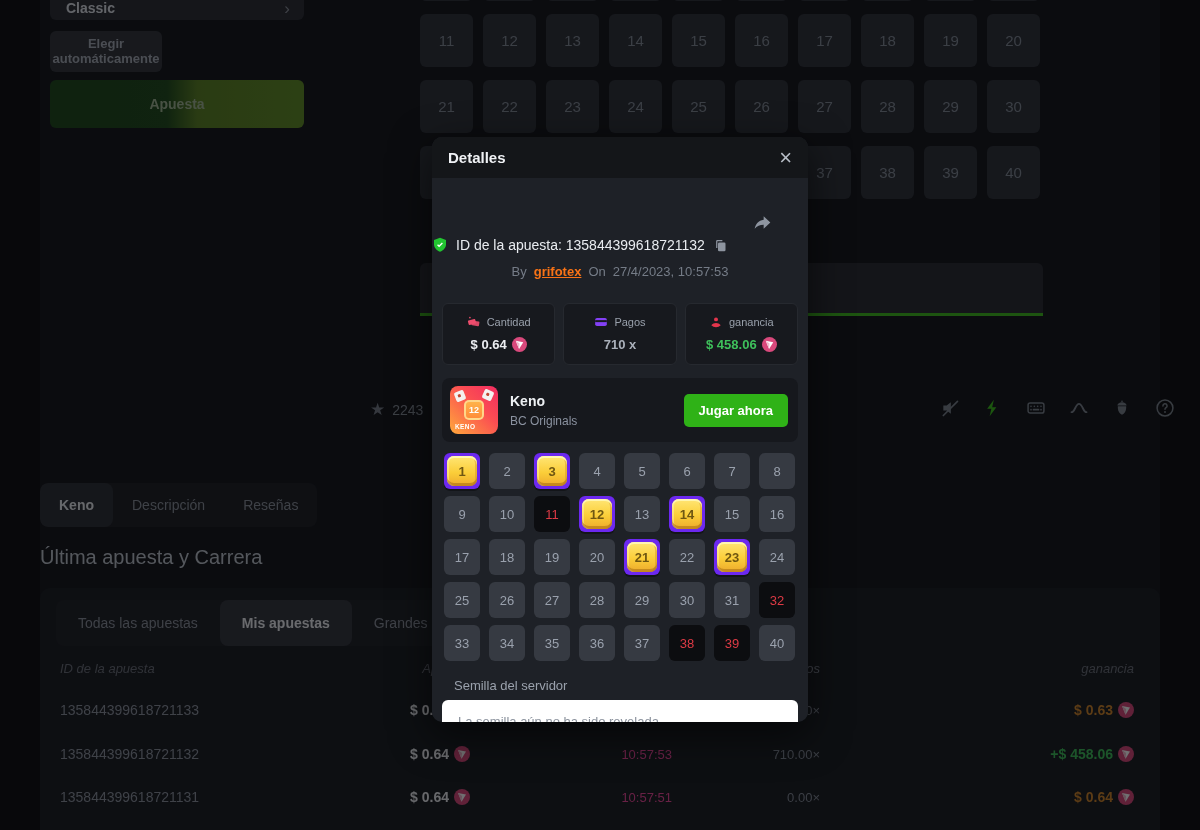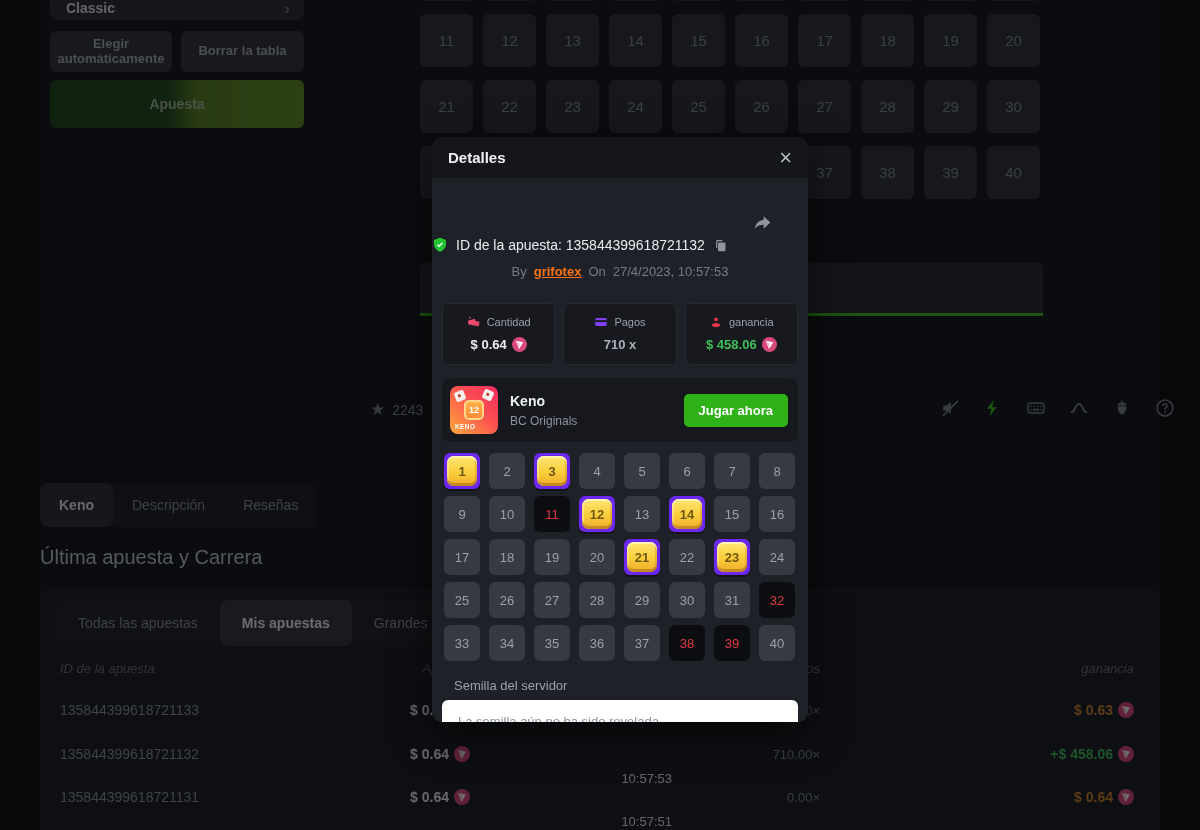--- a/index.html
+++ b/index.html
@@ -6,21 +6,21 @@
   html,body { width:1200px; height:830px; overflow:hidden; background:#0f1013;
     font-family:"Liberation Sans", sans-serif; }
   .root { position:relative; width:1200px; height:830px; background:#0f1013; overflow:hidden; }
   .content-bg { position:absolute; left:40px; top:0; width:1120px; height:830px; background:#15181d; }
 
   
   .select-box { position:absolute; left:50px; top:-18px; width:254px; height:38px; background:#2c2f36; border-radius:6px; display:flex; align-items:flex-end; justify-content:space-between; padding:0 14px 4px 16px; }
   .select-box .lbl { color:#dfe3ea; font-size:14px; font-weight:bold; }
   .select-box .chev { color:#8b919c; font-size:17px; line-height:14px; }
   .side-btn { position:absolute; height:41px; background:#34373e; border-radius:6px; color:#a8aeb9; font-size:13px; font-weight:bold; display:flex; align-items:center; justify-content:center; text-align:center; line-height:1.15; }
-  .side-btn.auto { left:50px; top:31px; width:122px; }
+  .side-btn.auto { left:50px; top:31px; width:112px; }
   .side-btn.clear { left:181px; top:31px; width:123px; }
   .bet-btn { position:absolute; left:50px; top:80px; width:254px; height:48px; border-radius:6px;
     background:linear-gradient(90deg,#1e4a1c 0%,#214d1e 46%,#5d8526 58%,#639029 100%);
     color:#a3b897; font-size:14px; font-weight:bold; display:flex; align-items:center; justify-content:center; }
 
   .bg-grid { position:absolute; left:420px; top:-52px; display:grid; grid-template-columns:repeat(10,53px); gap:13px 10px; }
   .bg-cell { width:53px; height:53px; background:#2f333b; border-radius:6px; display:flex; align-items:center; justify-content:center; color:#848d99; font-size:15px; }
 
   .bet-input { position:absolute; left:420px; top:263px; width:623px; height:53px; background:#2b2e35; border-radius:6px 6px 0 0; border-bottom:3px solid #3fbe1e; }
 
@@ -41,21 +41,21 @@
   .bets-tabs { position:absolute; left:16px; top:12px; height:46px; display:inline-flex; background:#202329; border-radius:8px; }
   .btab { padding:0 22px; display:flex; align-items:center; color:#8c939e; font-size:14px; }
   .btab.active { background:#343840; color:#eef1f5; font-weight:bold; border-radius:8px; }
   .thead { position:absolute; left:0; top:62px; width:100%; height:36px; color:#6b717b; font-size:13px;font-style:italic; }
   .trow { position:absolute; left:0; width:100%; height:44px; font-size:14px; }
   .cell { position:absolute; top:50%; transform:translateY(-50%); white-space:nowrap; }
   .c-id { left:20px; color:#8d95a1; }
   .thead .c-id { color:#6b717b; }
   .c-amt { right:690px; color:#e9ecf0; font-weight:bold; display:flex; align-items:center; gap:5px; transform:translateY(-50%); }
   .thead .c-amt { color:#6b717b; font-weight:normal; }
-  .c-time { right:488px; color:#e5e5e5; font-size:13px;margin-top:24px; }
+  .c-time { right:488px; color:#ec4899; font-size:13px; }
   .c-pay { right:340px; color:#838b97; font-size:13px; }
   .c-prof { right:26px; font-weight:bold; display:flex; align-items:center; gap:5px; }
   .thead .c-prof { color:#6b717b; font-weight:normal; }
   .prof-win { color:#3ec05b; } .prof-loss { color:#d0862b; }
   .coin { width:16px; height:16px; flex:none; }
 
   
   .dim { position:absolute; inset:0; background:rgba(3,4,6,.57); z-index:20; }
 
   
@@ -100,21 +100,20 @@
 <body>
 
 <div class="root">
   <div class="content-bg"></div>
 
   <div class="select-box">
     <span class="lbl">Classic</span>
     <span class="chev">›</span>
   </div>
   <div class="side-btn auto">Elegir automáticamente</div>
-  <div class="side-btn clear">Borrar la tabla</div>
   <div class="bet-btn">Apuesta</div>
 
   <div class="bg-grid" id="bg-grid">
       <div class="bg-cell">1</div>
       <div class="bg-cell">2</div>
       <div class="bg-cell">3</div>
       <div class="bg-cell">4</div>
       <div class="bg-cell">5</div>
       <div class="bg-cell">6</div>
       <div class="bg-cell">7</div>

